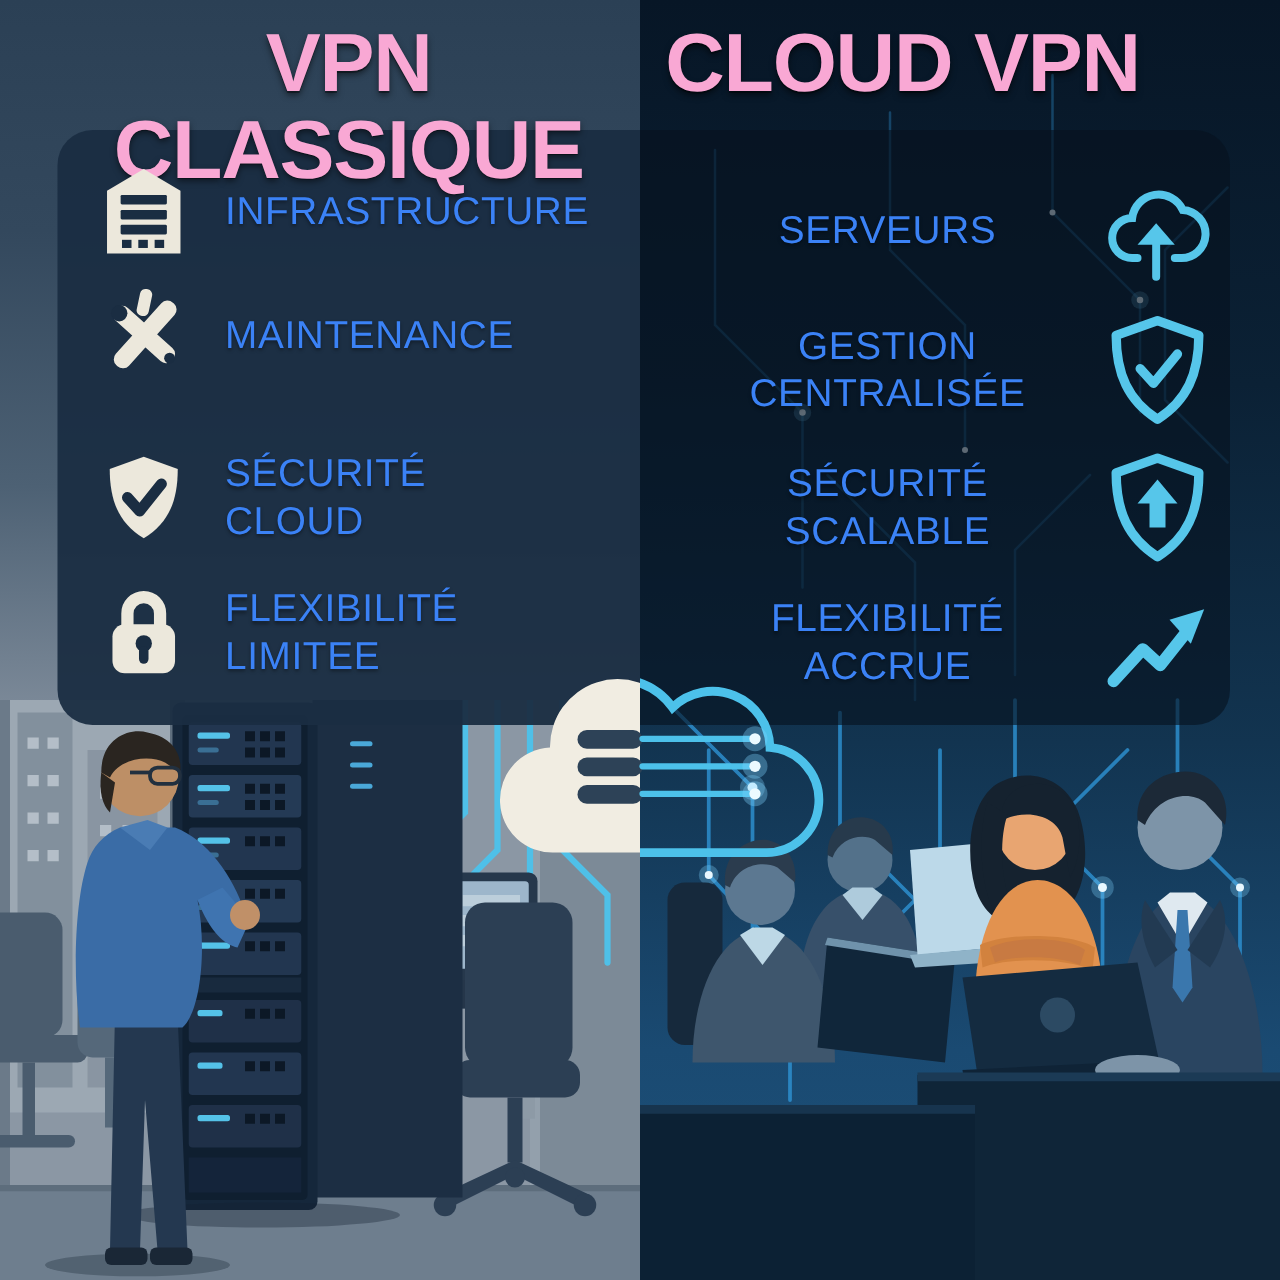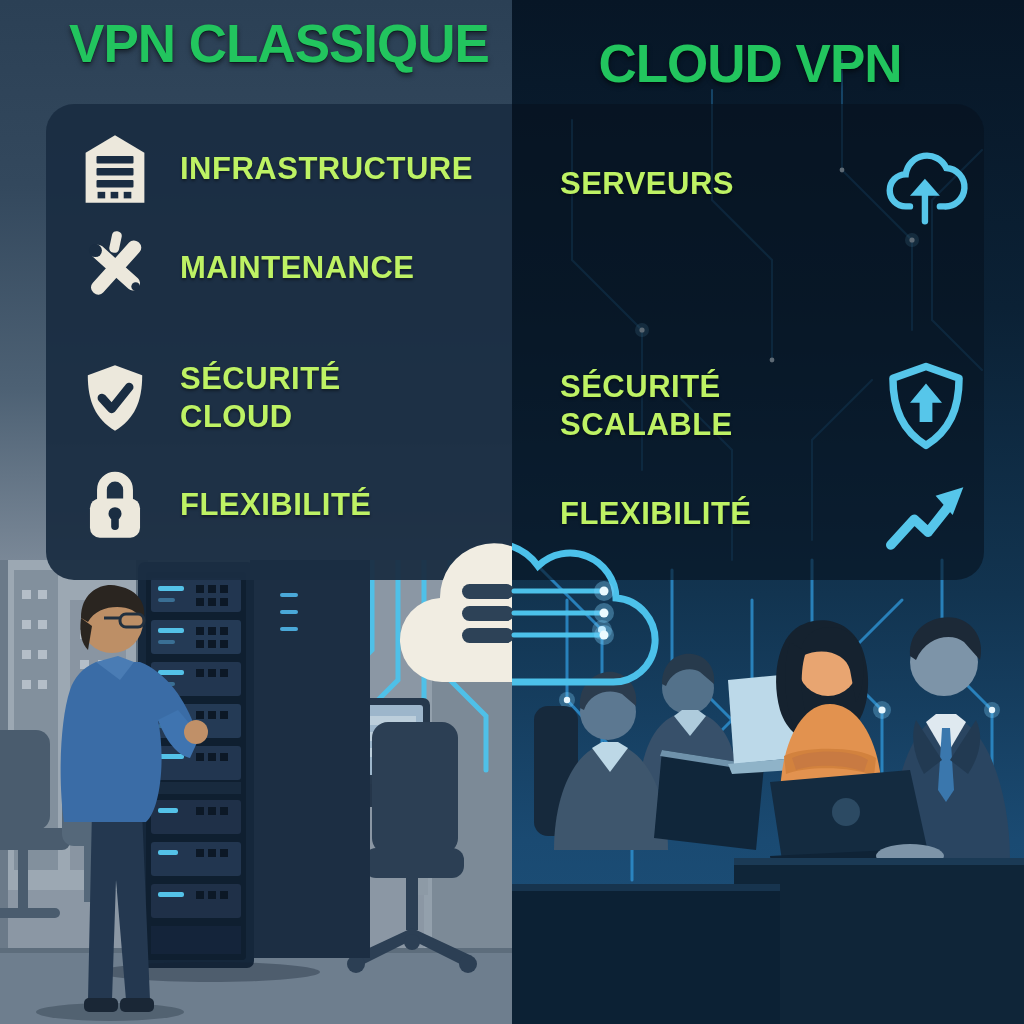--- a/index.html
+++ b/index.html
@@ -10,33 +10,33 @@
   
   .half{position:absolute;top:0;height:1024px;width:512px;}
   #left-bg{left:0;background:linear-gradient(180deg,#2b4055 0%,#33485d 18%,#4d6174 38%,#8894a2 60%,#94a0ac 72%,#8location 100%);
     background:linear-gradient(180deg,#2b4055 0%,#33485d 18%,#4d6174 38%,#8894a2 60%,#94a0ac 100%);}
   #right-bg{left:512px;background:linear-gradient(180deg,#071626 0%,#0b2135 30%,#123450 58%,#1a4a72 82%,#1d5179 100%);}
   
   .panel{position:absolute;top:104px;height:476px;}
   #panel-left{left:46px;width:466px;background:rgba(26,45,66,.95);border-radius:28px 0 0 28px;}
   #panel-right{left:512px;width:472px;background:rgba(6,17,30,.62);border-radius:0 28px 28px 0;}
   
-  .title{position:absolute;top:16px;text-align:center;color:#22c55e;font-weight:700;
-    font-size:53px;letter-spacing:-1px;line-height:1.05;
+  .title{position:absolute;top:16px;text-align:center;color:#f9a8d4;font-weight:700;
+    font-size:66px;letter-spacing:-1px;line-height:1.05;
     text-shadow:0 3px 5px rgba(0,0,0,.5), 0 1px 0 rgba(0,0,0,.35);}
   #title-left{left:40px;width:478px;}
-  #title-right{left:520px;width:460px;margin-top:20px;}
+  #title-right{left:492px;width:460px;}
   
   .feature{position:absolute;display:flex;align-items:center;}
-  .feature .txt{color:#bef264;font-weight:700;font-size:31px;line-height:1.24;letter-spacing:.5px;
+  .feature .txt{color:#3b82f6;font-weight:400;font-size:31px;line-height:1.24;letter-spacing:.5px;
     text-shadow:0 2px 3px rgba(0,0,0,.4);}
   .lf{left:78px;width:420px;}
   .lf .icn{width:74px;height:74px;flex:0 0 74px;margin-right:28px;}
   .rf{left:560px;width:420px;}
-  .rf .txt{width:300px;}
+  .rf .txt{width:300px;text-align:center;}
   .rf .icn{width:96px;height:96px;flex:0 0 96px;margin-left:18px;}
   .icn svg{width:100%;height:100%;display:block;}
   
   .scene-svg{position:absolute;left:0;width:512px;height:464px;top:560px;}
   #right-circuits{position:absolute;left:512px;top:0;width:512px;height:1024px;}
   #center-cloud{position:absolute;left:378px;top:486px;width:300px;height:244px;z-index:30;}
   .z10{z-index:10}.z20{z-index:20}
 </style>
 </head>
 <body>
@@ -377,47 +377,57 @@
   <div class="feature lf z20" style="top:468px">
     <span class="icn">
       <svg viewBox="0 0 68 68">
         <path d="M22,32 V20 a12,12 0 0 1 24,0 V32" fill="none" stroke="#ece8dc" stroke-width="9" stroke-linecap="round"></path>
         <rect x="11" y="28" width="46" height="36" rx="9" fill="#ece8dc"></rect>
         <circle cx="34" cy="42" r="6" fill="#1a2d42"></circle>
           <rect x="30.5" y="44" width="7" height="13" rx="3.5" fill="#1a2d42"></rect>
         </svg>
     </span>
     <span class="txt"><span>FLEXIBILITÉ</span><br>
-      </span>
+      <span>LIMITEE</span></span>
   </div>
 
   <div class="feature rf z20" style="top:136px">
     <span class="txt"><span>SERVEURS</span><br>
       </span>
     <span class="icn">
       <svg viewBox="0 0 90 90">
         <path d="M30,66 L26,66 A15,15 0 0 1 26,36 A20,20 0 0 1 64,30 A14.5,14.5 0 0 1 62,66 L58,66" fill="none" stroke="#56c6ea" stroke-width="6" stroke-linecap="round"></path>
         <line x1="44" y1="80" x2="44" y2="52" stroke="#56c6ea" stroke-width="6" stroke-linecap="round"></line>
         <polygon points="44,40 30,56 58,56" fill="#56c6ea"></polygon>
         </svg>
     </span>
   </div>
+  <div class="feature rf z20" style="top:248px">
+    <span class="txt"><span>GESTION</span><br>
+      <span>CENTRALISÉE</span></span>
+    <span class="icn">
+      <svg viewBox="0 0 90 90">
+          <path d="M45,8 L76,19 C76,48 67,68 45,82 C23,68 14,48 14,19 Z" fill="none" stroke="#56c6ea" stroke-width="7" stroke-linejoin="round"></path>
+        <polyline points="32,44 42,55 60,33" fill="none" stroke="#56c6ea" stroke-width="7" stroke-linecap="round" stroke-linejoin="round"></polyline>
+        </svg>
+    </span>
+  </div>
   <div class="feature rf z20" style="top:358px">
     <span class="txt"><span>SÉCURITÉ</span><br>
       <span>SCALABLE</span></span>
     <span class="icn">
       <svg viewBox="0 0 90 90">
           <path d="M45,8 L76,19 C76,48 67,68 45,82 C23,68 14,48 14,19 Z" fill="none" stroke="#56c6ea" stroke-width="7" stroke-linejoin="round"></path>
         <polygon points="45,24 60,42 51,42 51,60 39,60 39,42 30,42" fill="#56c6ea"></polygon>
         </svg>
     </span>
   </div>
   <div class="feature rf z20" style="top:466px">
     <span class="txt"><span>FLEXIBILITÉ</span><br>
-      </span>
+      <span>ACCRUE</span></span>
     <span class="icn">
       <svg viewBox="0 0 90 90">
           <polyline points="12,74 34,50 47,62 66,38" fill="none" stroke="#56c6ea" stroke-width="9" stroke-linecap="round" stroke-linejoin="round"></polyline>
         <polygon points="80,20 54,28 70,46" fill="#56c6ea"></polygon>
         </svg>
     </span>
   </div>
 
   <svg id="center-cloud" viewBox="0 0 300 244">
     <defs>

